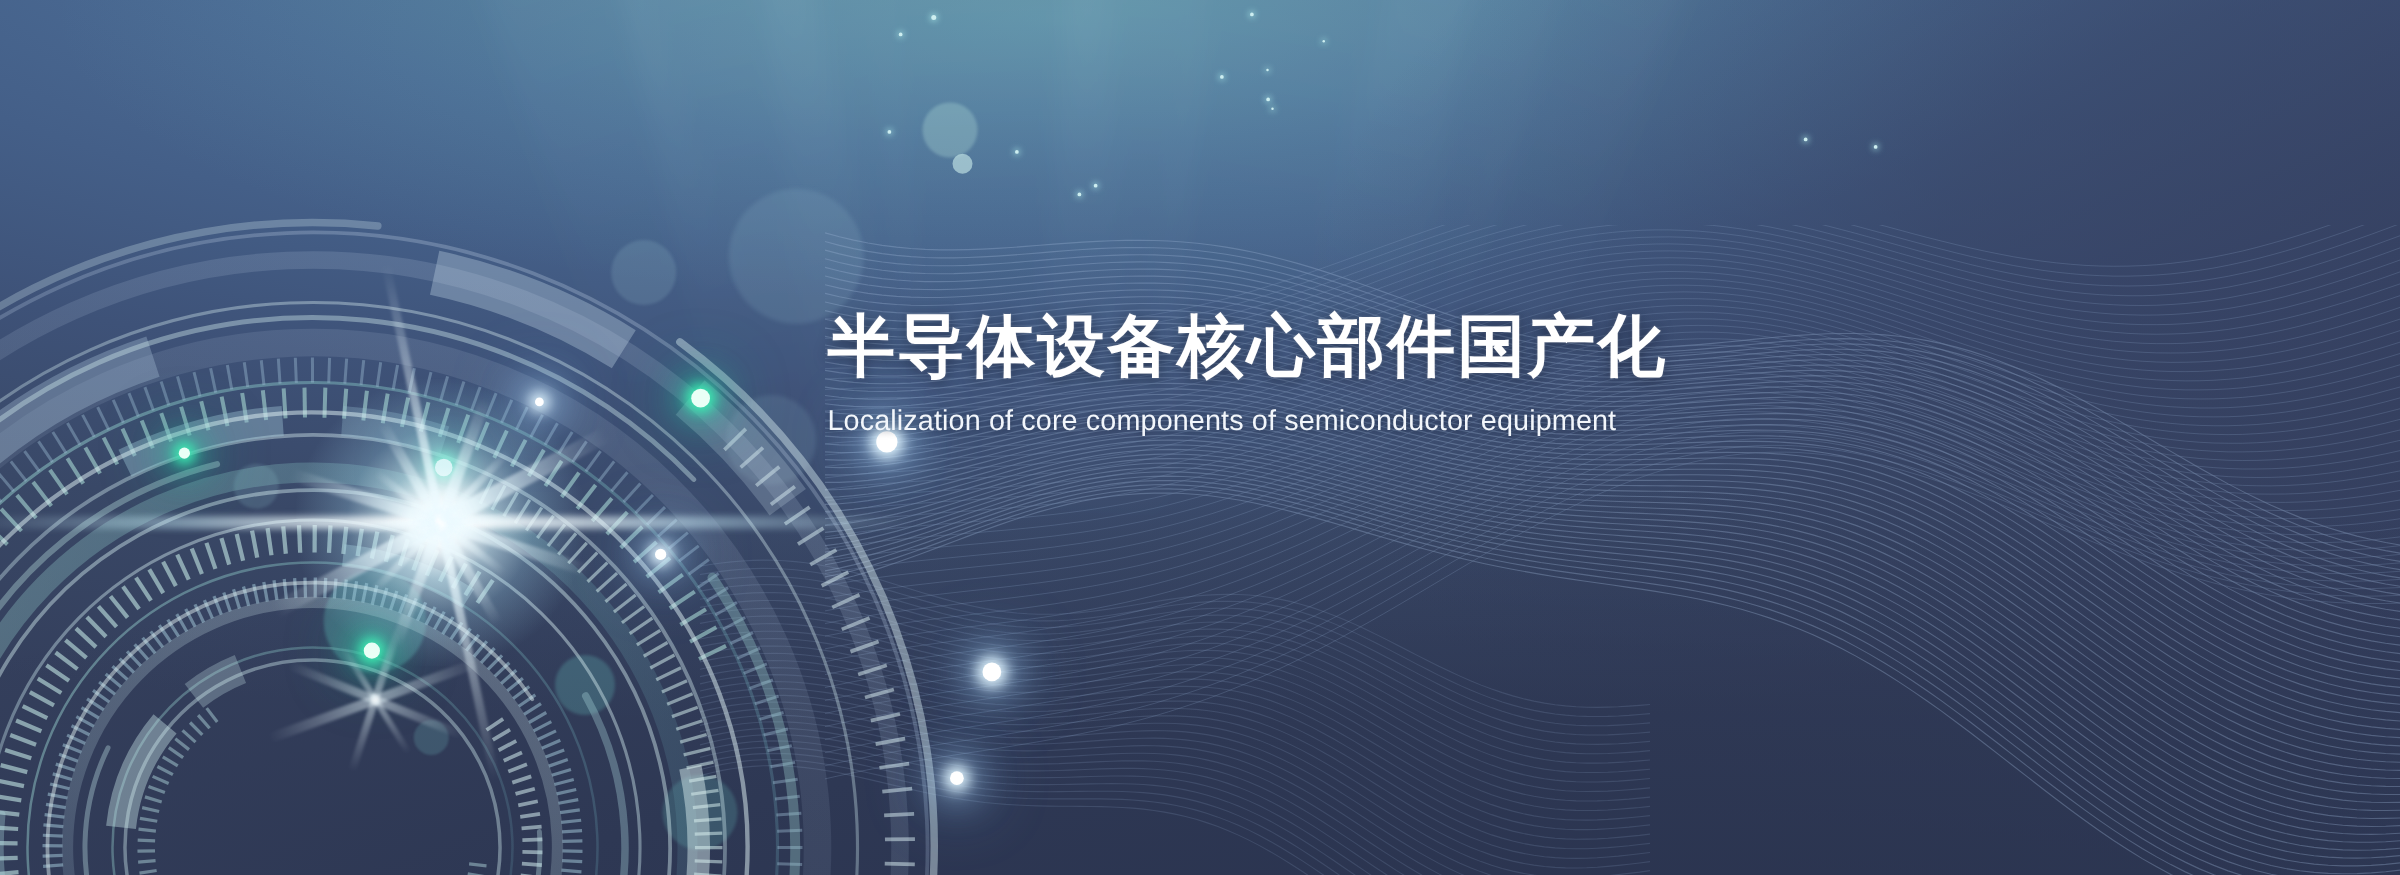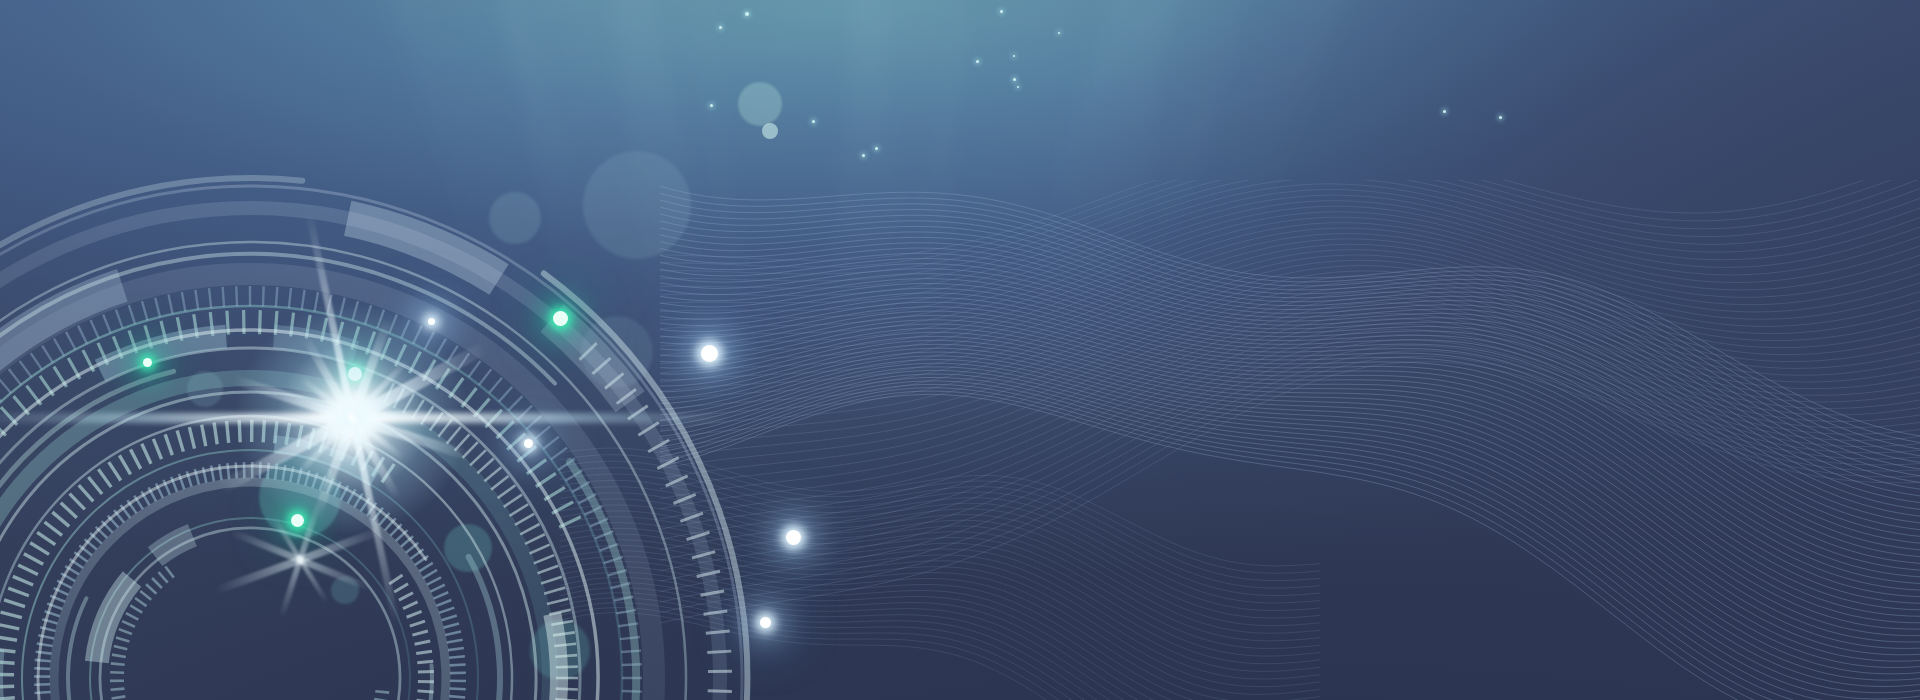--- a/index.html
+++ b/index.html
@@ -1092,14 +1092,18 @@
       <div class="spike" style="width: 7px; height: 150px; left: 348.5px; top: 343px; transform: rotate(86deg);"></div>
       <div class="spike" style="width: 6px; height: 130px; left: 349px; top: 353px; transform: rotate(128deg);"></div>
       <div class="spike" style="width: 7px; height: 420px; left: 348.5px; top: 208px; transform: rotate(-12deg);"></div>
       <div class="spike" style="width: 6px; height: 160px; left: 349px; top: 338px; transform: rotate(44deg);"></div>
       <div class="spike" style="width: 8px; height: 180px; left: 296px; top: 470px; opacity: 0.55; transform: rotate(70deg);"></div>
       <div class="spike" style="width: 7px; height: 150px; left: 296.5px; top: 485px; opacity: 0.55; transform: rotate(112deg);"></div>
       <div class="spike" style="width: 6px; height: 120px; left: 297px; top: 500px; opacity: 0.55; transform: rotate(18deg);"></div>
       <div class="spike" style="width: 5px; height: 100px; left: 297.5px; top: 510px; opacity: 0.55; transform: rotate(148deg);"></div>
     </div>
 
+  <div id="text-block">
+    <h1 id="title-cn">半导体设备核心部件国产化</h1>
+    <p id="subtitle-en">Localization of core components of semiconductor equipment</p>
+  </div>
 
 </div>
 
 </body></html>

